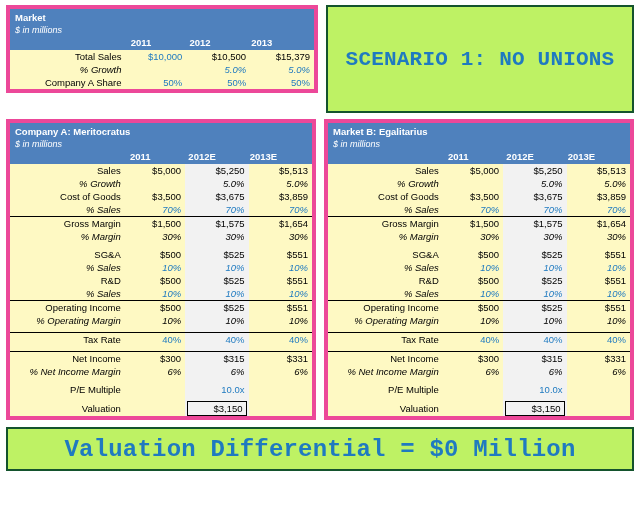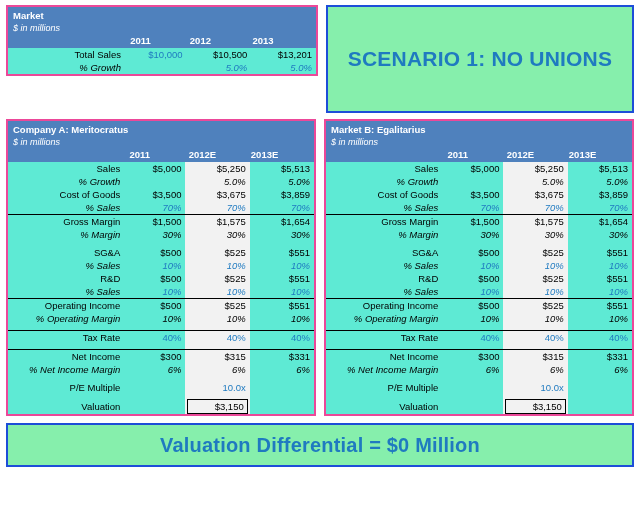--- a/index.html
+++ b/index.html
@@ -18,22 +18,22 @@
   .page {
     position: relative;
     width: 640px;
     height: 505px;
     box-sizing: border-box;
     padding: 5px 6px 6px 6px;
   }
 
   
   .block {
-    border: 2px solid #ec4899;
-    background: #5eead4;
+    border: 4px solid #ec4899;
+    background: #fef9c3;
     box-sizing: border-box;
   }
   .blk-header {
     background: #4f81bd;
     color: #ffffff;
     padding: 3px 5px 0 5px;
   }
   .blk-title {
     font-weight: bold;
     font-size: 9.5px;
@@ -97,26 +97,27 @@
   
   .row-top {
     display: flex;
     align-items: flex-start;
     gap: 8px;
   }
   .market-wrap { width: 312px; }
   .scenario-wrap { flex: 1; }
 
   .banner {
-    border: 2px solid #1d4ed8;
-    background: #86efac;
+    border: 2px solid #14532d;
+    background: #bef264;
     display: flex;
     align-items: center;
     justify-content: center;
     box-sizing: border-box;
+    font-family: Liberation Mono, monospace;
   }
   .banner-text {
     color: #1f7ac0;
     font-weight: bold;
     letter-spacing: 0.2px;
     white-space: nowrap;
   }
   #scenario-box {
     height: 108px;
   }
@@ -126,21 +127,21 @@
     display: flex;
     gap: 8px;
     margin-top: 6px;
   }
   .col-half { width: 312px; }
 
   #valuation-banner {
     margin-top: 7px;
     height: 44px;
   }
-  #valuation-banner .banner-text { font-size: 20px; }
+  #valuation-banner .banner-text { font-size: 24px; }
 </style>
 </head>
 <body>
 
 <div class="page">
 
   <div class="row-top">
 
     <div class="market-wrap block">
       <div class="blk-header">
@@ -168,27 +169,33 @@
           <col style="width:38%">
             <col style="width:20%">
             <col style="width:21%">
             <col style="width:21%">
         </colgroup>
         <tbody>
             <tr>
               <td class="lbl">Total Sales</td>
               <td class="num input">$10,000</td>
               <td class="num">$10,500</td>
-              <td class="num">$13,201</td>
+              <td class="num">$15,379</td>
             </tr>
             <tr>
               <td class="lbl indent">% Growth</td>
               <td class="num pct"></td>
               <td class="num input pct">5.0%</td>
               <td class="num input pct">5.0%</td>
+            </tr>
+            <tr>
+              <td class="lbl">Company A Share</td>
+              <td class="num input">50%</td>
+              <td class="num input">50%</td>
+              <td class="num input">50%</td>
             </tr>
           </tbody>
       </table>
     </div>
 
     <div class="scenario-wrap">
       <div class="banner" id="scenario-box">
         <span class="banner-text">SCENARIO 1: NO UNIONS</span>
       </div>
     </div>

